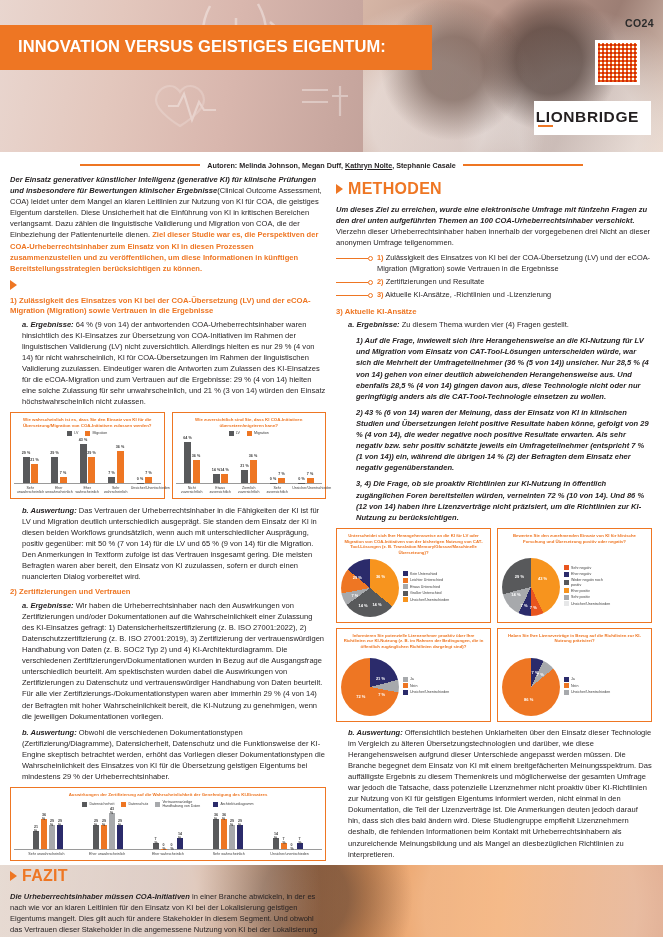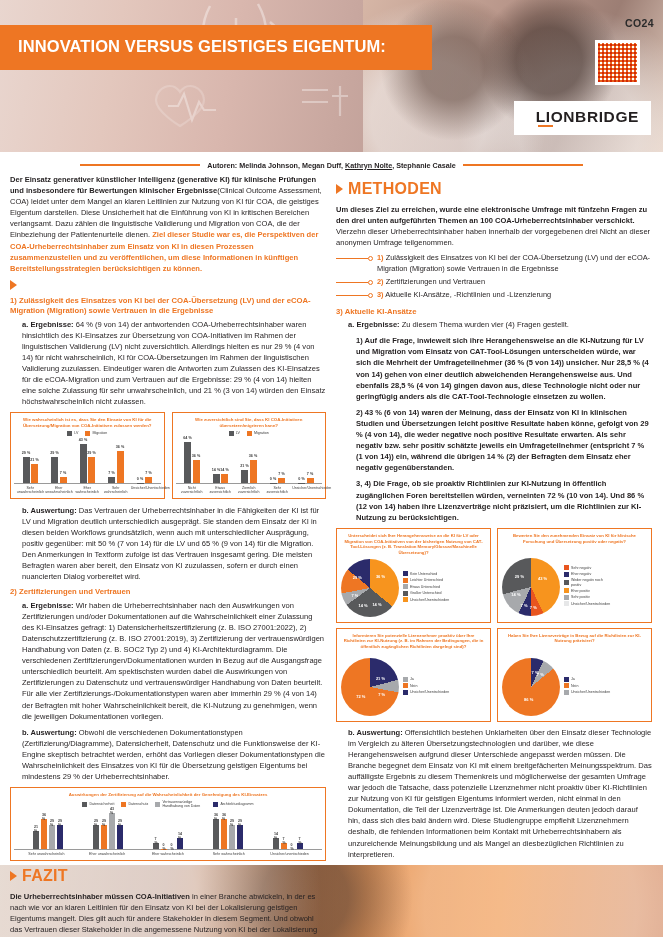--- a/index.html
+++ b/index.html
@@ -52,21 +52,21 @@
   }
   .qr-in {
     width:100%; height:100%;
     background:
       repeating-linear-gradient(0deg,#e8641f 0 2px, #fff 2px 4px),
       repeating-linear-gradient(90deg,#e8641f 0 2px, #fff 2px 4px);
     background-blend-mode: multiply;
   }
   .logo-box {
     position:absolute; right:12px; bottom:17px; background:#fff;
-    padding:7px 12px 8px 22px;
+    padding:7px 12px 8px 2px;
   }
   .logo-text { font-size:15.5px; font-weight:bold; letter-spacing:.6px; color:#231f20; }
   .logo-ul { width:15px; height:2.5px; background:#ee7623; margin-top:-1px; margin-left:2px; }
 
   
   .authors-bar {
     position:relative; height:22px; display:flex; align-items:center;
     justify-content:center; gap:7px; padding-top:4px;
   }
   .authors-line { height:1.5px; background:#ee7623; width:120px; }
@@ -83,21 +83,21 @@
   .sec-arrow {
     width:0;height:0;border-left:7px solid #ee7623;
     border-top:5px solid transparent;border-bottom:5px solid transparent;
   }
   .sec-title { color:#ee7623; font-size:16px; font-weight:bold; letter-spacing:.3px; }
 
   p.body, .body {
     font-size:7.55px; line-height:1.47; color:#231f20; text-align:left;
     margin-bottom:5px;
   }
-  .b { font-weight:bold; }
+  .b { font-weight:bold;font-style:italic; }
   .orange { color:#ee7623; font-weight:bold; }
   .sub-h { color:#ee7623; font-weight:bold; font-size:7.7px; margin:4px 0 2px 0; line-height:1.35;}
   .indent1 { padding-left:12px; }
   .indent2 { padding-left:20px; }
 
   
   .mlist { margin:4px 0 6px 0; }
   .mitem { display:flex; align-items:flex-start; gap:0; margin-bottom:3px; }
   .mdash { width:32px; height:1px; background:#ee7623; margin-top:5px; flex:0 0 32px; }
   .mdot {
@@ -484,21 +484,21 @@
 
       <div class="mlist">
         <div class="mitem">
           <div class="mdash"></div>
           <div class="mdot"></div>
           <div class="mtext"><span class="num">1)</span> <span>Zulässigkeit des Einsatzes von KI bei der COA-Übersetzung (LV) und der eCOA-Migration (Migration) sowie Vertrauen in die Ergebnisse</span></div>
         </div>
         <div class="mitem">
           <div class="mdash"></div>
           <div class="mdot"></div>
-          <div class="mtext"><span class="num">2)</span> <span>Zertifizierungen und Vertrauen</span></div>
+          <div class="mtext"><span class="num">2)</span> <span>Zertifizierungen und Resultate</span></div>
         </div>
         <div class="mitem">
           <div class="mdash"></div>
           <div class="mdot"></div>
           <div class="mtext"><span class="num">3)</span> <span>Aktuelle KI-Ansätze, -Richtlinien und -Lizenzierung</span></div>
         </div>
       </div>
 
       <div class="sub-h">3) Aktuelle KI-Ansätze</div>
 

